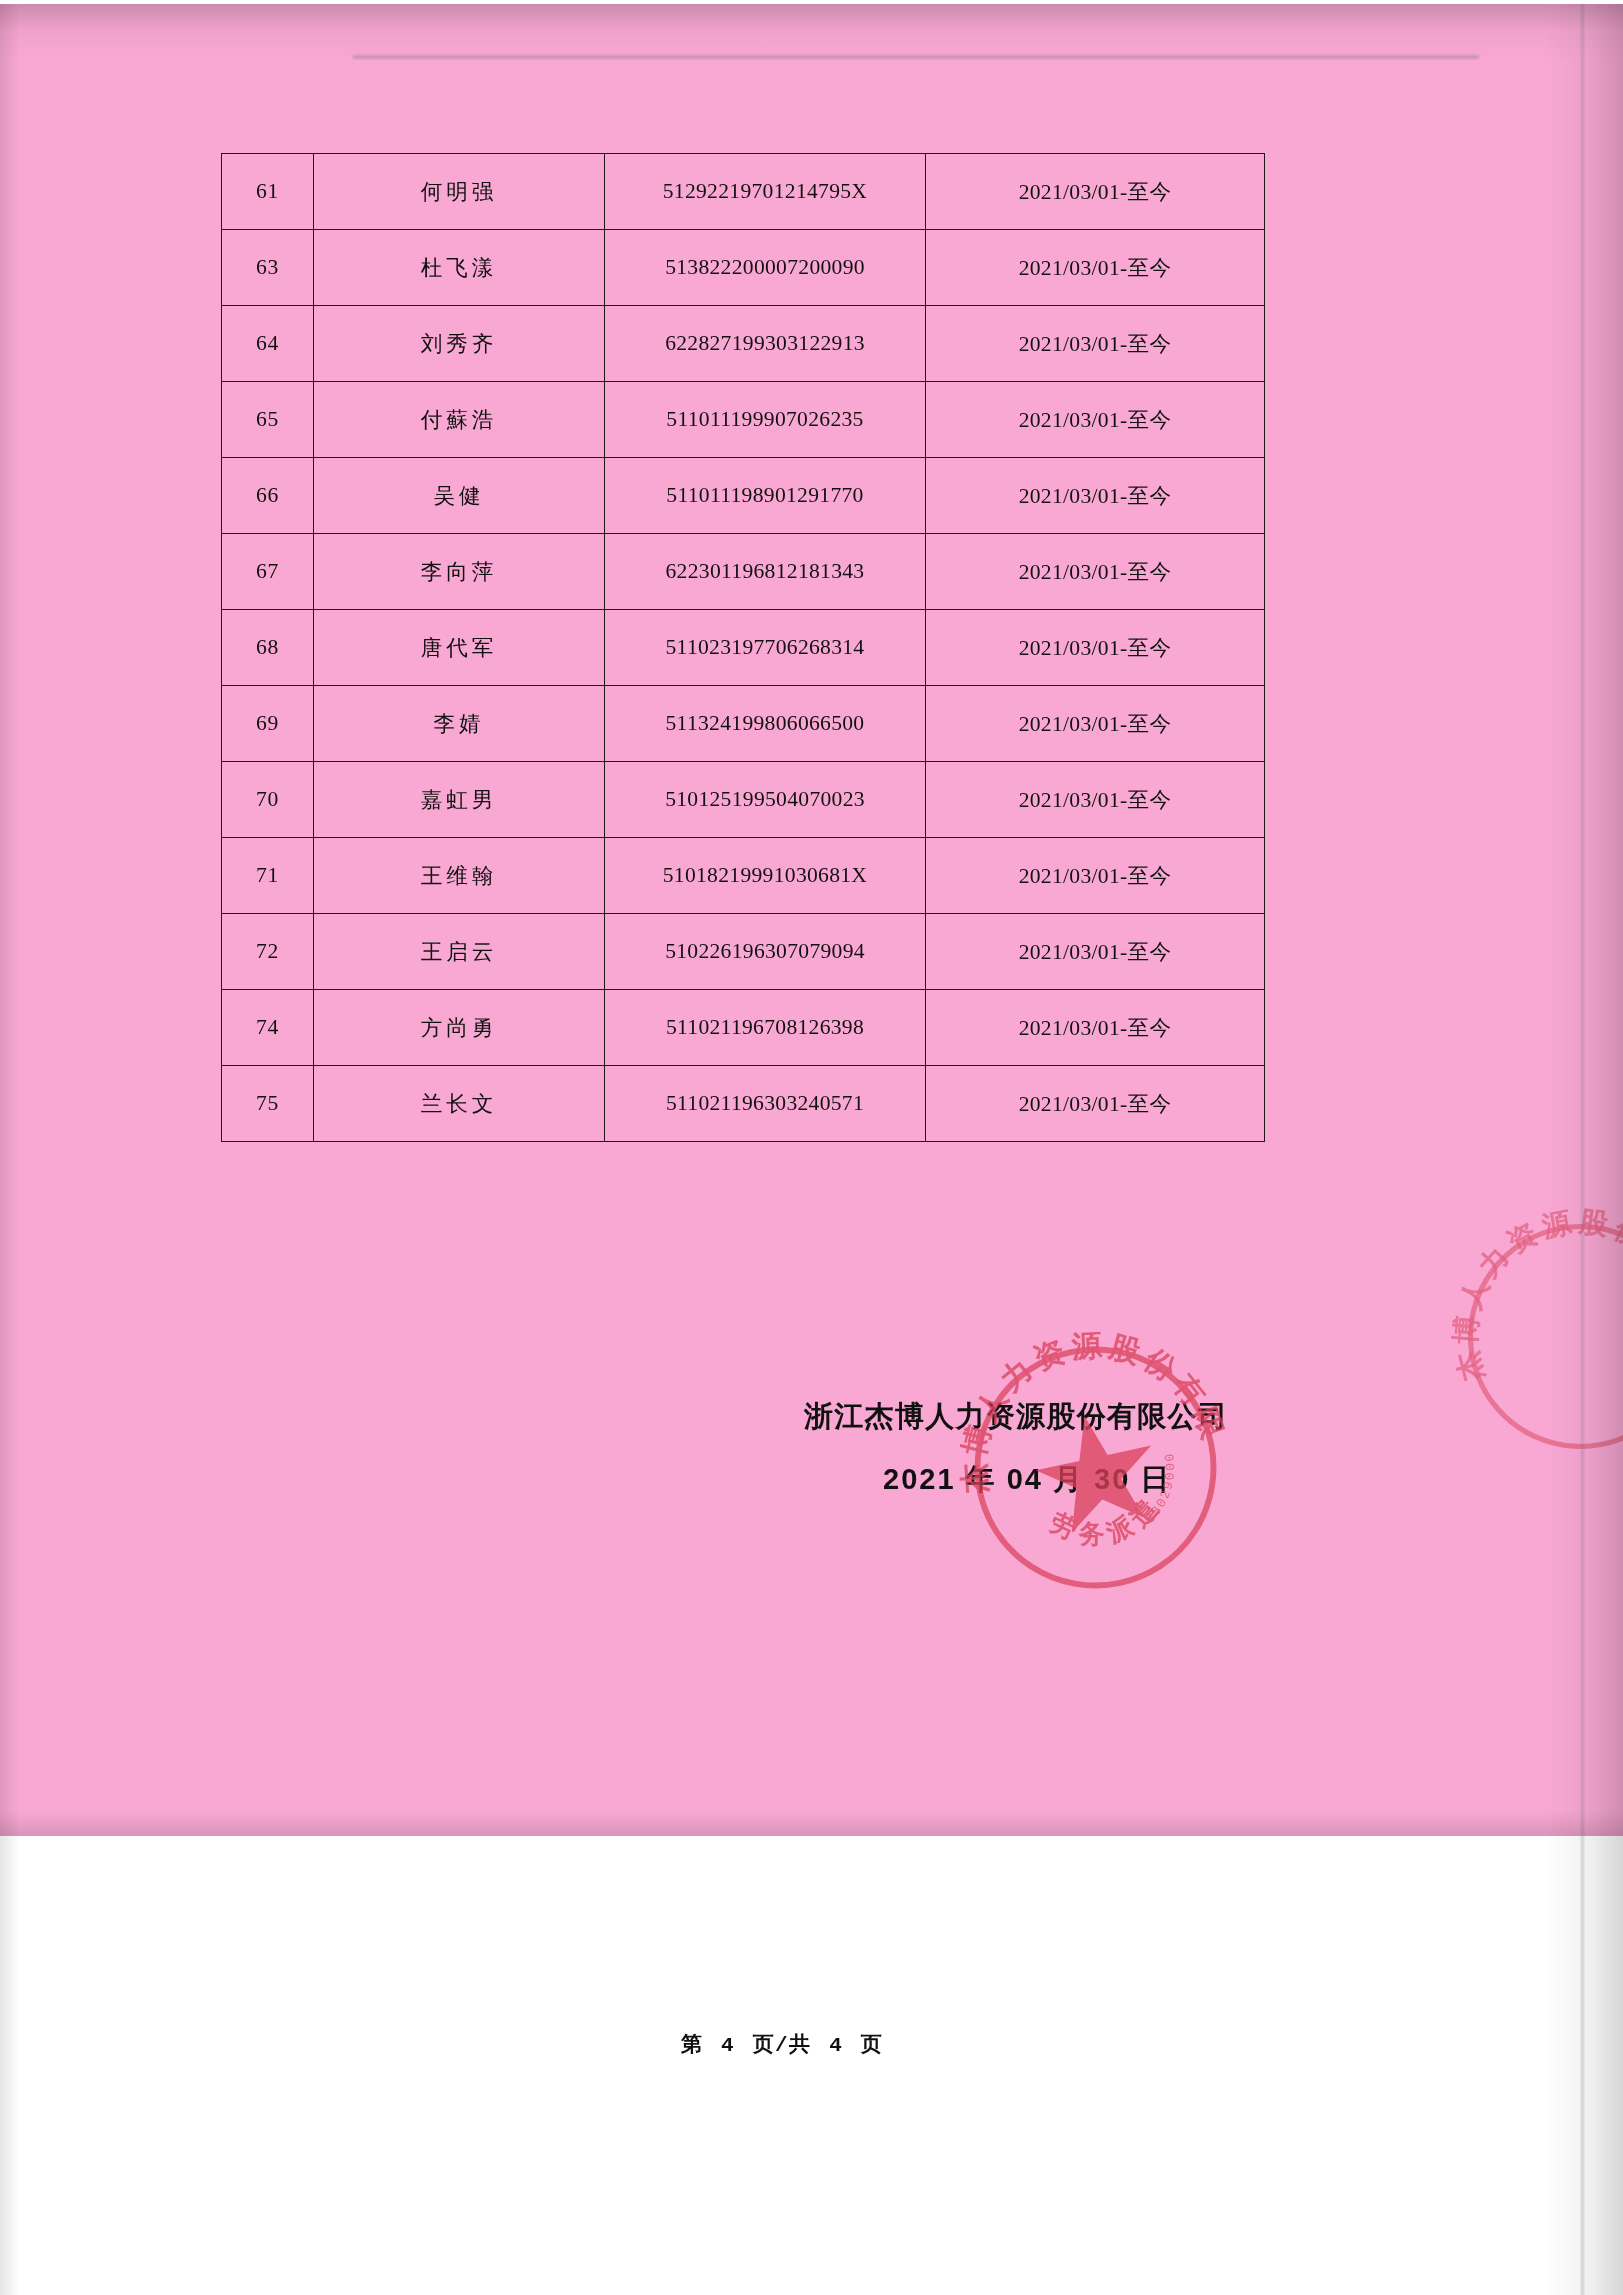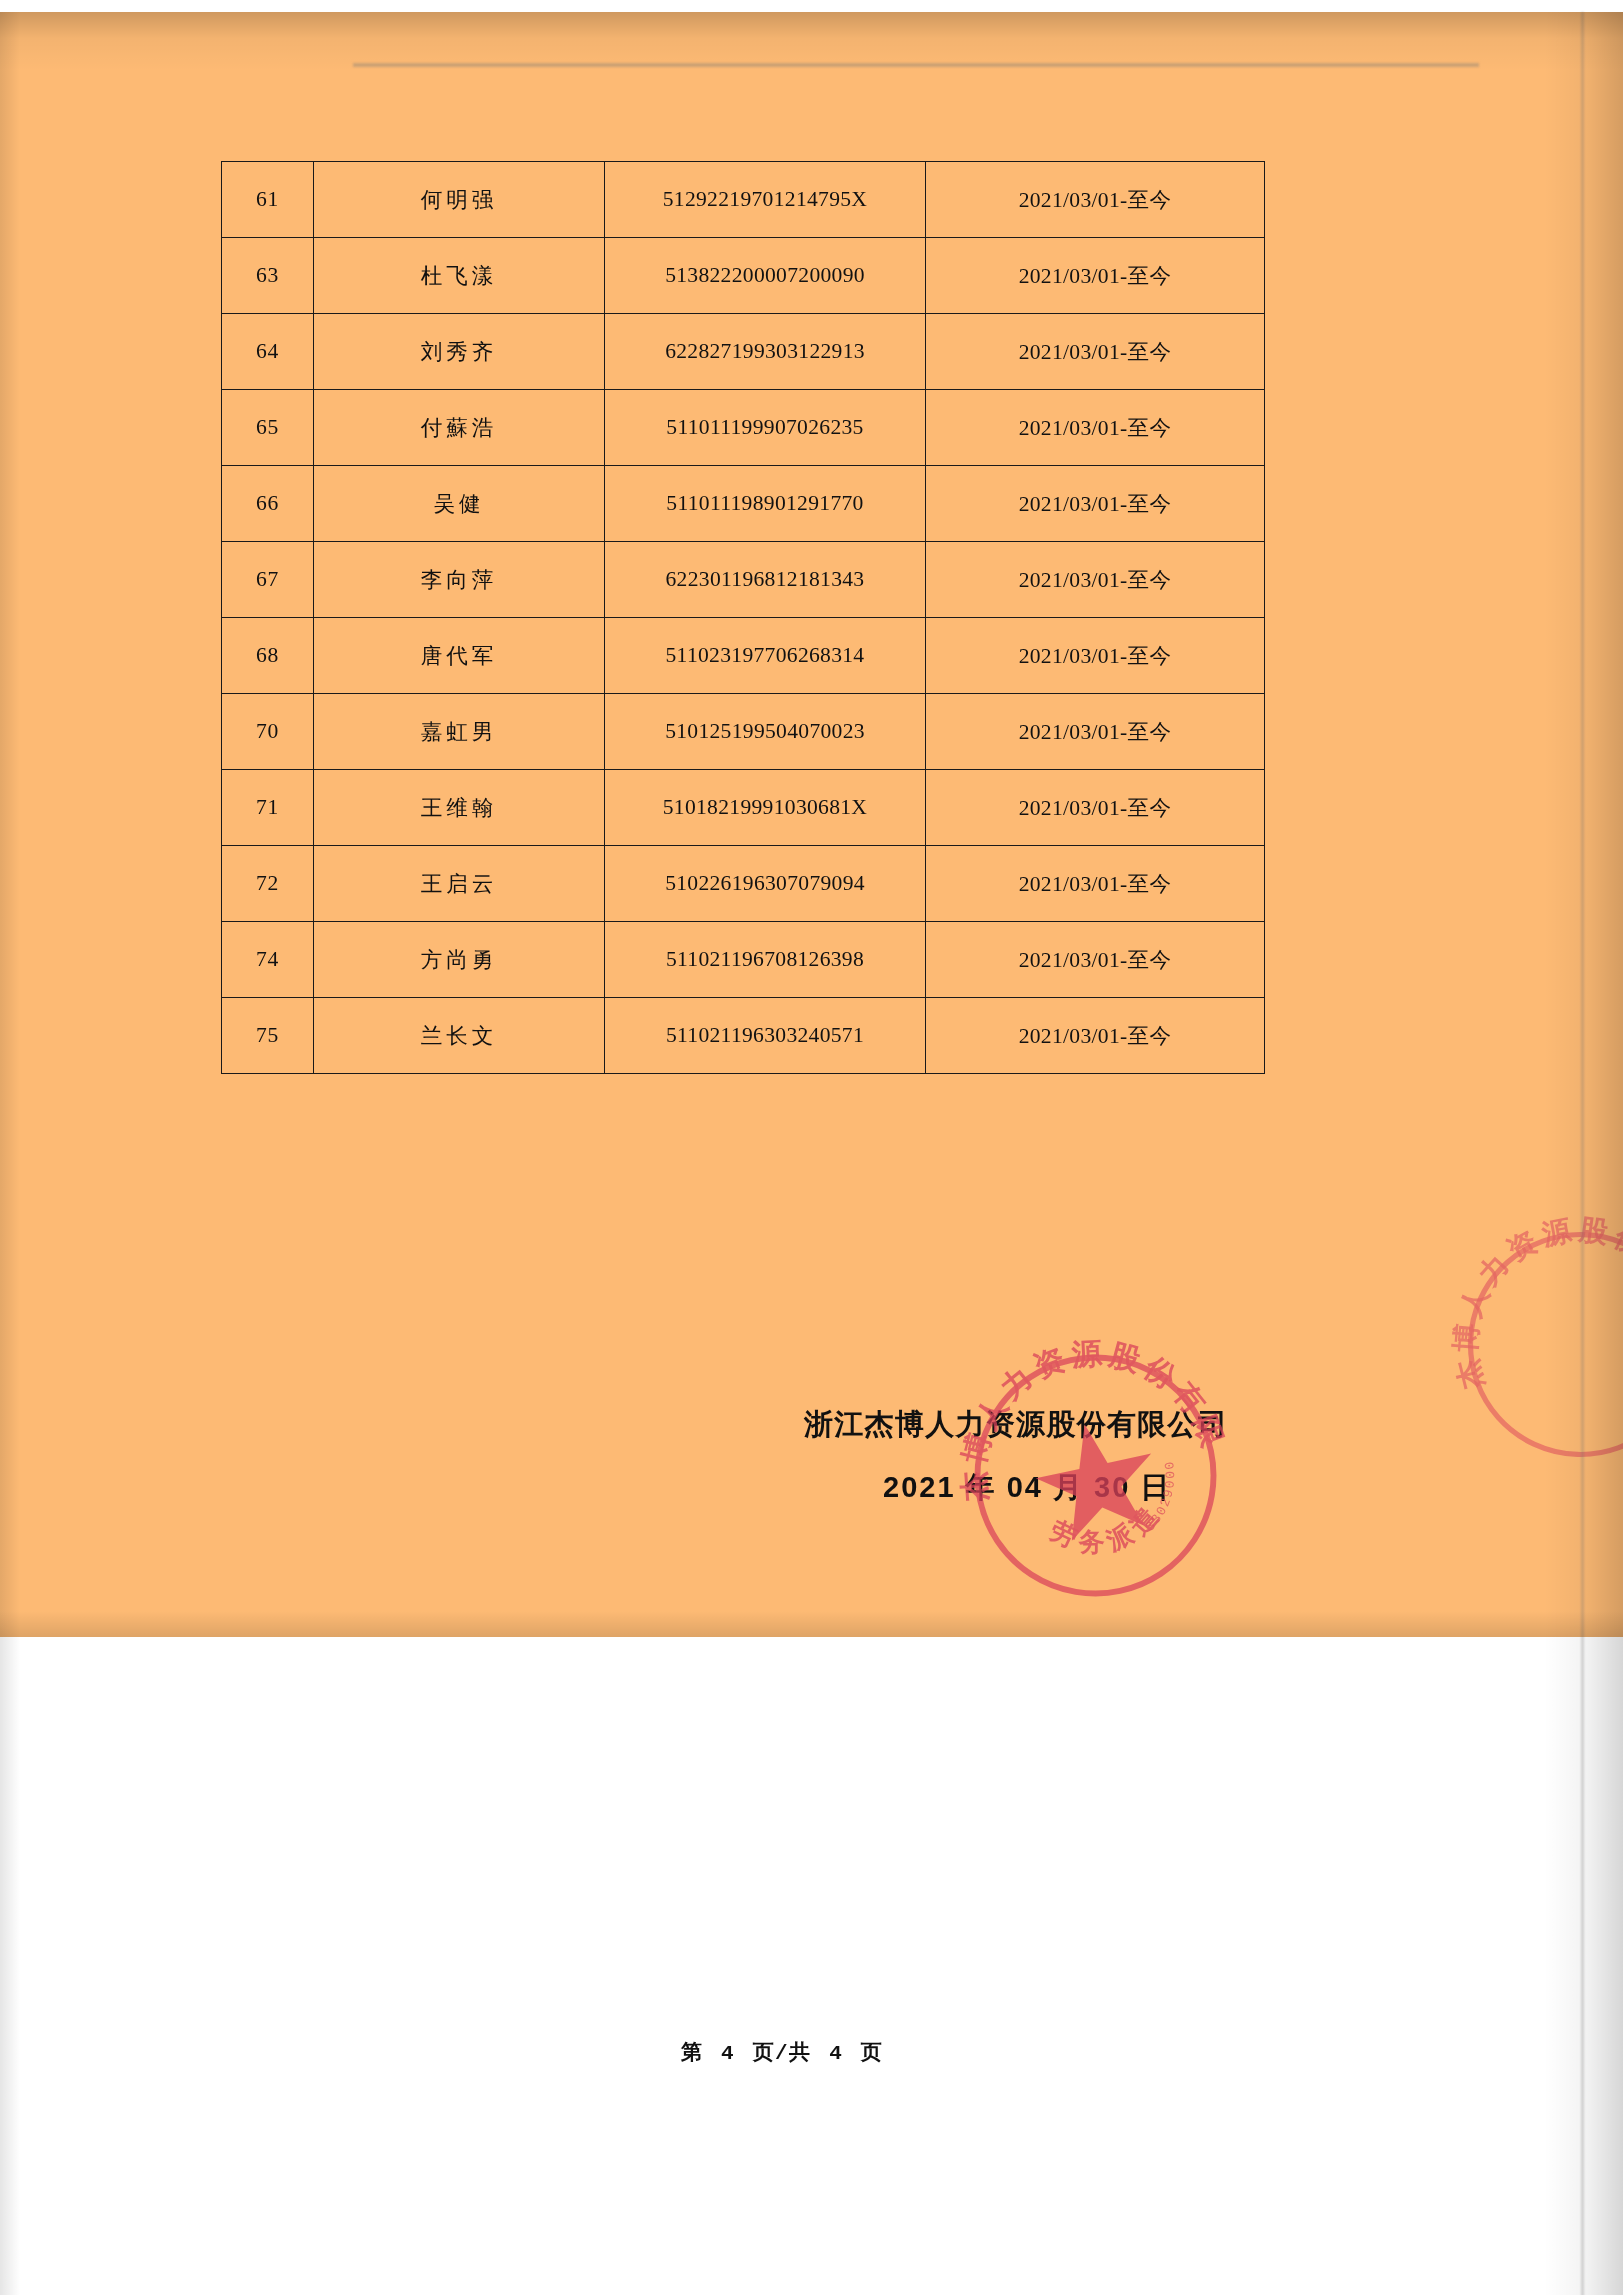--- a/index.html
+++ b/index.html
@@ -11,24 +11,24 @@
     width: 1623px;
     height: 2295px;
     position: relative;
     font-family: "Liberation Serif", "DejaVu Serif", serif;
     overflow: hidden;
   }
 
   
   .page {
     position: absolute;
-    left: 0; top: 12px;
+    left: 0; top: 4px;
     width: 1623px;
-    height: 1625px;
-    background: #fdba74;
+    height: 1832px;
+    background: #f9a8d4;
   }
 
   
   .scan-edge-right {
     position: absolute;
     right: 0; top: 0;
     width: 79px; height: 2295px;
     background: linear-gradient(to right, rgba(0,0,0,0.0) 0%, rgba(0,0,0,0.05) 55%, rgba(0,0,0,0.16) 100%);
     pointer-events: none;
   }
@@ -203,20 +203,26 @@
       <tr>
         <td class="cell-index">67</td>
         <td class="cell-name">李向萍</td>
         <td class="cell-id">622301196812181343</td>
         <td class="cell-date">2021/03/01-至今</td>
       </tr>
       <tr>
         <td class="cell-index">68</td>
         <td class="cell-name">唐代军</td>
         <td class="cell-id">511023197706268314</td>
+        <td class="cell-date">2021/03/01-至今</td>
+      </tr>
+      <tr>
+        <td class="cell-index">69</td>
+        <td class="cell-name">李婧</td>
+        <td class="cell-id">511324199806066500</td>
         <td class="cell-date">2021/03/01-至今</td>
       </tr>
       <tr>
         <td class="cell-index">70</td>
         <td class="cell-name">嘉虹男</td>
         <td class="cell-id">510125199504070023</td>
         <td class="cell-date">2021/03/01-至今</td>
       </tr>
       <tr>
         <td class="cell-index">71</td>

